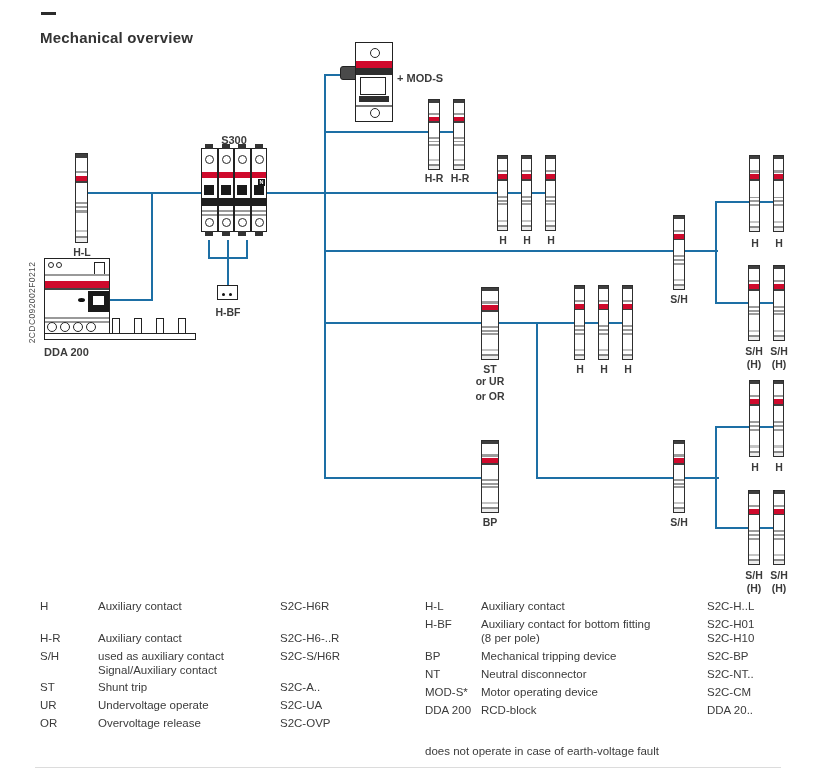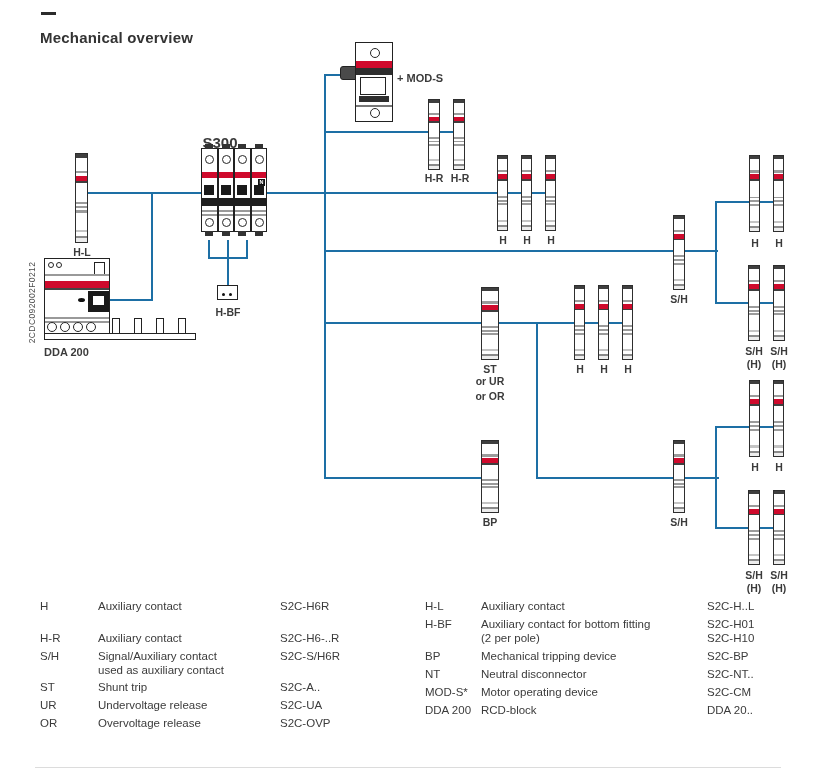--- a/index.html
+++ b/index.html
@@ -106,21 +106,21 @@
     <span class="ring" style="left:14px;top:5px;width:10px;height:10px"></span>
     <span class="band"></span>
     <span class="dk1"></span>
     <span class="win"></span>
     <span class="dk2"></span>
     <span class="sep"></span>
     <span class="ring" style="left:14px;top:65px;width:10px;height:10px"></span>
   </div>
   <div class="lbl la" style="left:397px;top:72px;font-size:11px">+ MOD-S</div>
 
-  <div class="lbl" style="left:220px;top:134px;font-size:15px">S300</div>
+  <div class="lbl" style="left:234px;top:134px;font-size:11px">S300</div>
   <div class="s300">
     <div class="mod">
       <span class="ring" style="left:3px;top:6px;width:9px;height:9px"></span>
       <span class="band"></span>
         <span class="tog"></span>
       <span class="rail"></span>
         <span class="gl1"></span>
         <span class="gl2"></span>
       <span class="ring" style="left:3px;top:69px;width:9px;height:9px"></span>
     </div>
@@ -260,40 +260,40 @@
     <span class="d">
         <div>Auxiliary contact</div>
       </span>
     <span class="c">
         <div>S2C-H6-..R</div>
       </span>
   </div>
   <div class="lrow" style="left:40px;top:650px">
     <span class="t">S/H</span>
     <span class="d">
+        <div>used as auxiliary contact</div>
         <div>Signal/Auxiliary contact</div>
-        <div>used as auxiliary contact</div>
       </span>
     <span class="c">
         <div>S2C-S/H6R</div>
       </span>
   </div>
   <div class="lrow" style="left:40px;top:681px">
     <span class="t">ST</span>
     <span class="d">
         <div>Shunt trip</div>
       </span>
     <span class="c">
         <div>S2C-A..</div>
       </span>
   </div>
   <div class="lrow" style="left:40px;top:699px">
     <span class="t">UR</span>
     <span class="d">
-        <div>Undervoltage release</div>
+        <div>Undervoltage operate</div>
       </span>
     <span class="c">
         <div>S2C-UA</div>
       </span>
   </div>
   <div class="lrow" style="left:40px;top:717px">
     <span class="t">OR</span>
     <span class="d">
         <div>Overvoltage release</div>
       </span>
@@ -308,21 +308,21 @@
         <div>Auxiliary contact</div>
       </span>
     <span class="c">
         <div>S2C-H..L</div>
       </span>
   </div>
   <div class="lrow r" style="left:425px;top:618px">
     <span class="t">H-BF</span>
     <span class="d">
         <div>Auxiliary contact for bottom fitting</div>
-        <div>(2 per pole)</div>
+        <div>(8 per pole)</div>
       </span>
     <span class="c">
         <div>S2C-H01</div>
         <div>S2C-H10</div>
       </span>
   </div>
   <div class="lrow r" style="left:425px;top:650px">
     <span class="t">BP</span>
     <span class="d">
         <div>Mechanical tripping device</div>
@@ -352,15 +352,16 @@
   <div class="lrow r" style="left:425px;top:704px">
     <span class="t">DDA 200</span>
     <span class="d">
         <div>RCD-block</div>
       </span>
     <span class="c">
         <div>DDA 20..</div>
       </span>
   </div>
 
+  <div class="fnote" style="left:425px;top:745px">does not operate in case of earth-voltage fault</div>
 
   <div class="bottomrule"></div>
 </div>
 
 </body></html>

